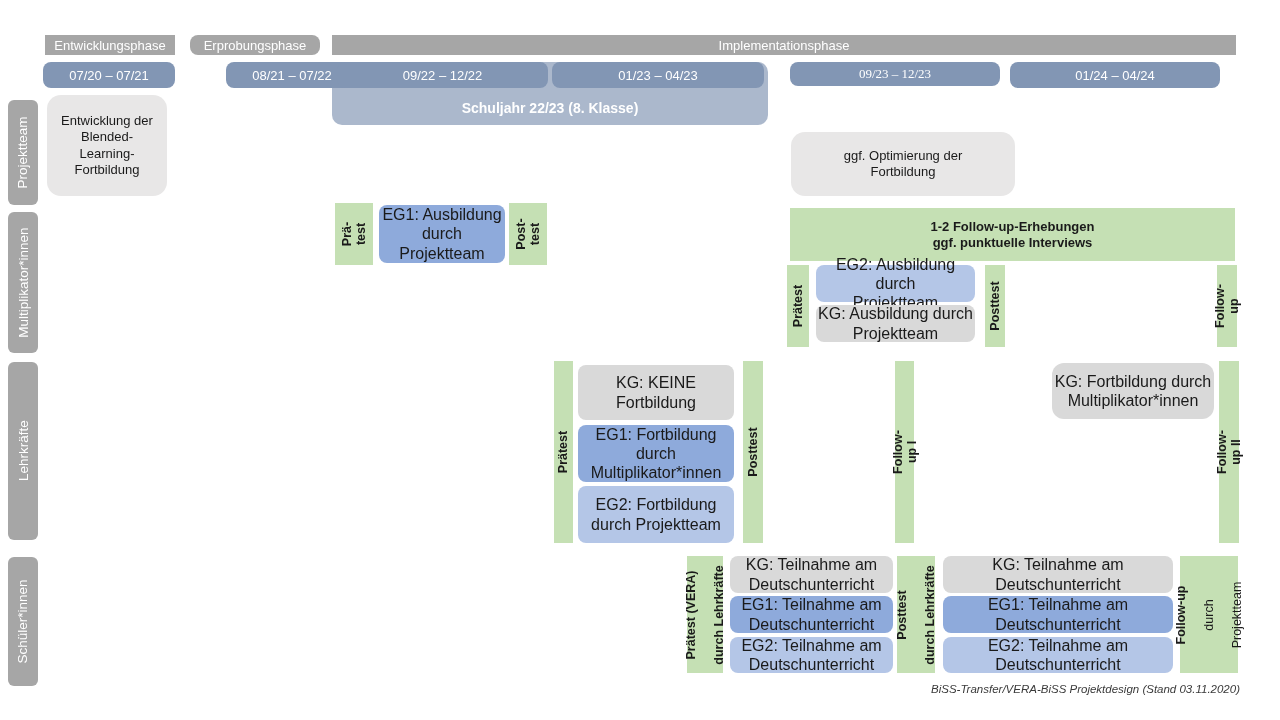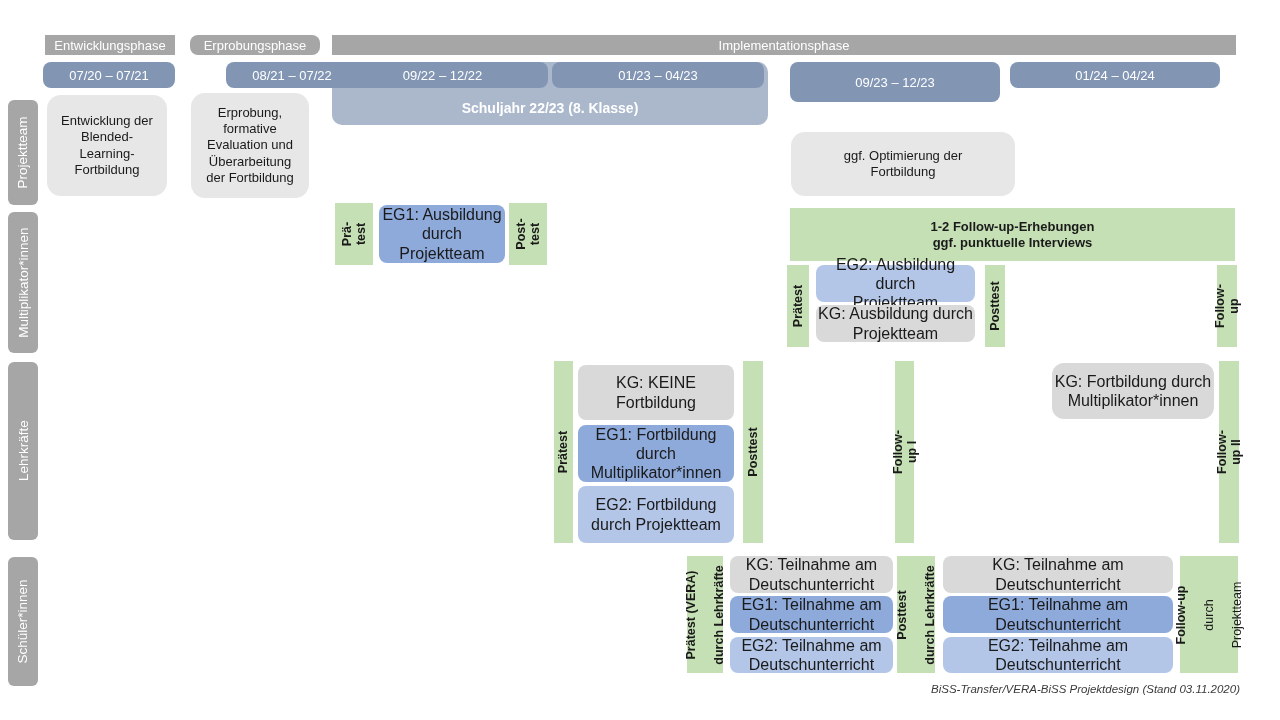--- a/index.html
+++ b/index.html
@@ -47,45 +47,40 @@
   <div class="abs hdr flexc" style="left:332px;top:35px;width:904px;height:20px;">Implementationsphase</div>
 
   <div class="abs sy" style="left:332px;top:62px;width:436px;height:63px;">
     <div class="sy-label">Schuljahr 22/23 (8. Klasse)</div>
   </div>
 
   <div class="abs date flexc" style="left:43px;top:62px;width:132px;height:26px;">07/20 – 07/21</div>
   <div class="abs date flexc" style="left:188px;top:62px;width:132px;height:26px;margin-left:38px;">08/21 – 07/22</div>
   <div class="abs date flexc" style="left:337px;top:62px;width:211px;height:26px;">09/22 – 12/22</div>
   <div class="abs date flexc" style="left:552px;top:62px;width:212px;height:26px;">01/23 – 04/23</div>
-  <div class="abs date flexc" style="left:790px;top:62px;width:210px;height:40px;">09/23 – 12/23</div>
+  <div class="abs date flexc" style="left:790px;top:62px;width:210px;height:24px;font-family:Liberation Serif, serif;">09/23 – 12/23</div>
   <div class="abs date flexc" style="left:1010px;top:62px;width:210px;height:26px;">01/24 – 04/24</div>
 
   <div class="abs rowlab vwrap" style="left:8px;top:100px;width:30px;height:105px;">
     <div class="vtext">Projektteam</div>
   </div>
   <div class="abs rowlab vwrap" style="left:8px;top:212px;width:30px;height:141px;">
     <div class="vtext">Multiplikator*innen</div>
   </div>
   <div class="abs rowlab vwrap" style="left:8px;top:362px;width:30px;height:178px;">
     <div class="vtext">Lehrkräfte</div>
   </div>
   <div class="abs rowlab vwrap" style="left:8px;top:557px;width:30px;height:129px;">
     <div class="vtext">Schüler*innen</div>
   </div>
 
   <div class="abs gbox flexc prl" style="left:47px;top:95px;width:120px;height:101px;">Entwicklung der
 Blended-
 Learning-
 Fortbildung</div>
-  <div class="abs gbox flexc prl" style="left:191px;top:93px;width:118px;height:105px;">Erprobung,
-formative
-Evaluation und
-Überarbeitung
-der Fortbildung</div>
   <div class="abs gbox flexc prl" style="left:791px;top:132px;width:224px;height:64px;">ggf. Optimierung der
 Fortbildung</div>
 
   <div class="abs green vwrap" style="left:335px;top:203px;width:38px;height:62px;">
     <div class="vtext">Prä-
 test</div>
   </div>
   <div class="abs cell eg1 flexc prl" style="left:379px;top:205px;width:126px;height:58px;">EG1: Ausbildung
 durch
 Projektteam</div>

